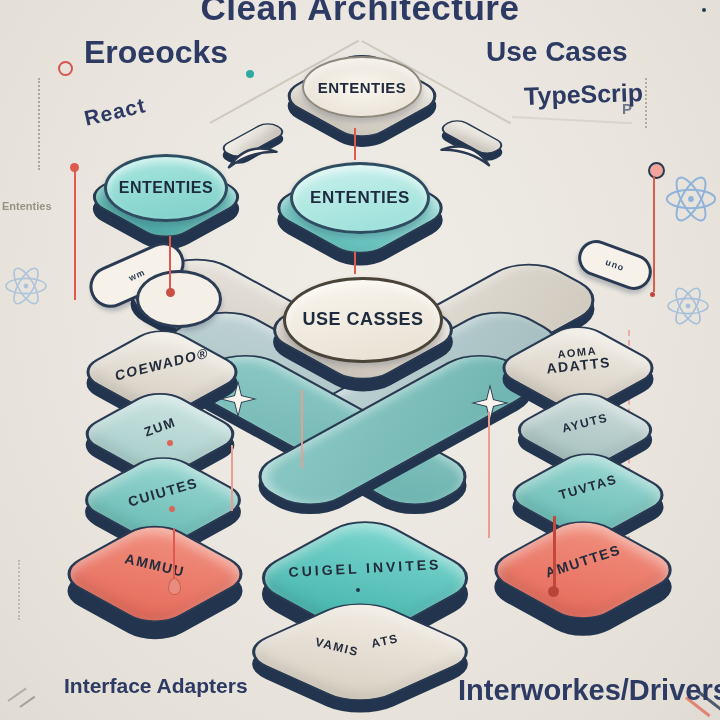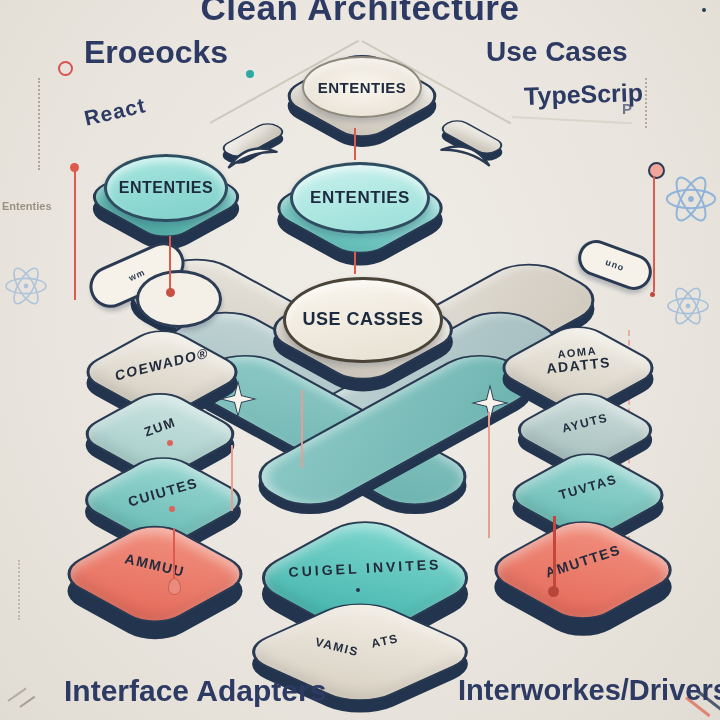--- a/index.html
+++ b/index.html
@@ -270,16 +270,16 @@
   <div class="sketch" style="left:686px;top:696px;width:30px;height:3px;background:#e07a68;opacity:.9;transform:rotate(38deg);"></div>
   <div class="sketch" style="left:698px;top:690px;width:30px;height:3px;background:#2a3a52;opacity:.8;transform:rotate(38deg);"></div>
 
   <div class="lbl" style="left:0;right:0;top:-12px;text-align:center;font-size:35px;letter-spacing:.5px;">Clean Architecture</div>
   <div class="lbl" style="left:84px;top:34px;font-size:32px;">Eroeocks</div>
   <div class="lbl" style="left:486px;top:36px;font-size:28px;text-align:center;">Use Cases</div>
   <div class="lbl" style="left:524px;top:80px;font-size:25px;font-weight:700;transform:rotate(-2deg);">TypeScrip</div>
   <div class="lbl" style="left:622px;top:100px;font-size:15px;font-weight:700;opacity:.65;">P</div>
   <div class="lbl" style="left:84px;top:100px;font-size:21px;font-weight:700;letter-spacing:1px;transform:rotate(-13deg);">React</div>
   <div class="lbl" style="left:2px;top:200px;font-size:11px;color:#8b8574;font-weight:700;opacity:.85;">Ententies</div>
-  <div class="lbl" style="left:64px;top:674px;font-size:30px;">Interface Adapters</div>
+  <div class="lbl" style="left:64px;top:674px;font-size:21px;">Interface Adapters</div>
   <div class="lbl" style="left:458px;top:674px;font-size:29px;">Interworkes/Drivers</div>
 
 </div>
 
 </body></html>

